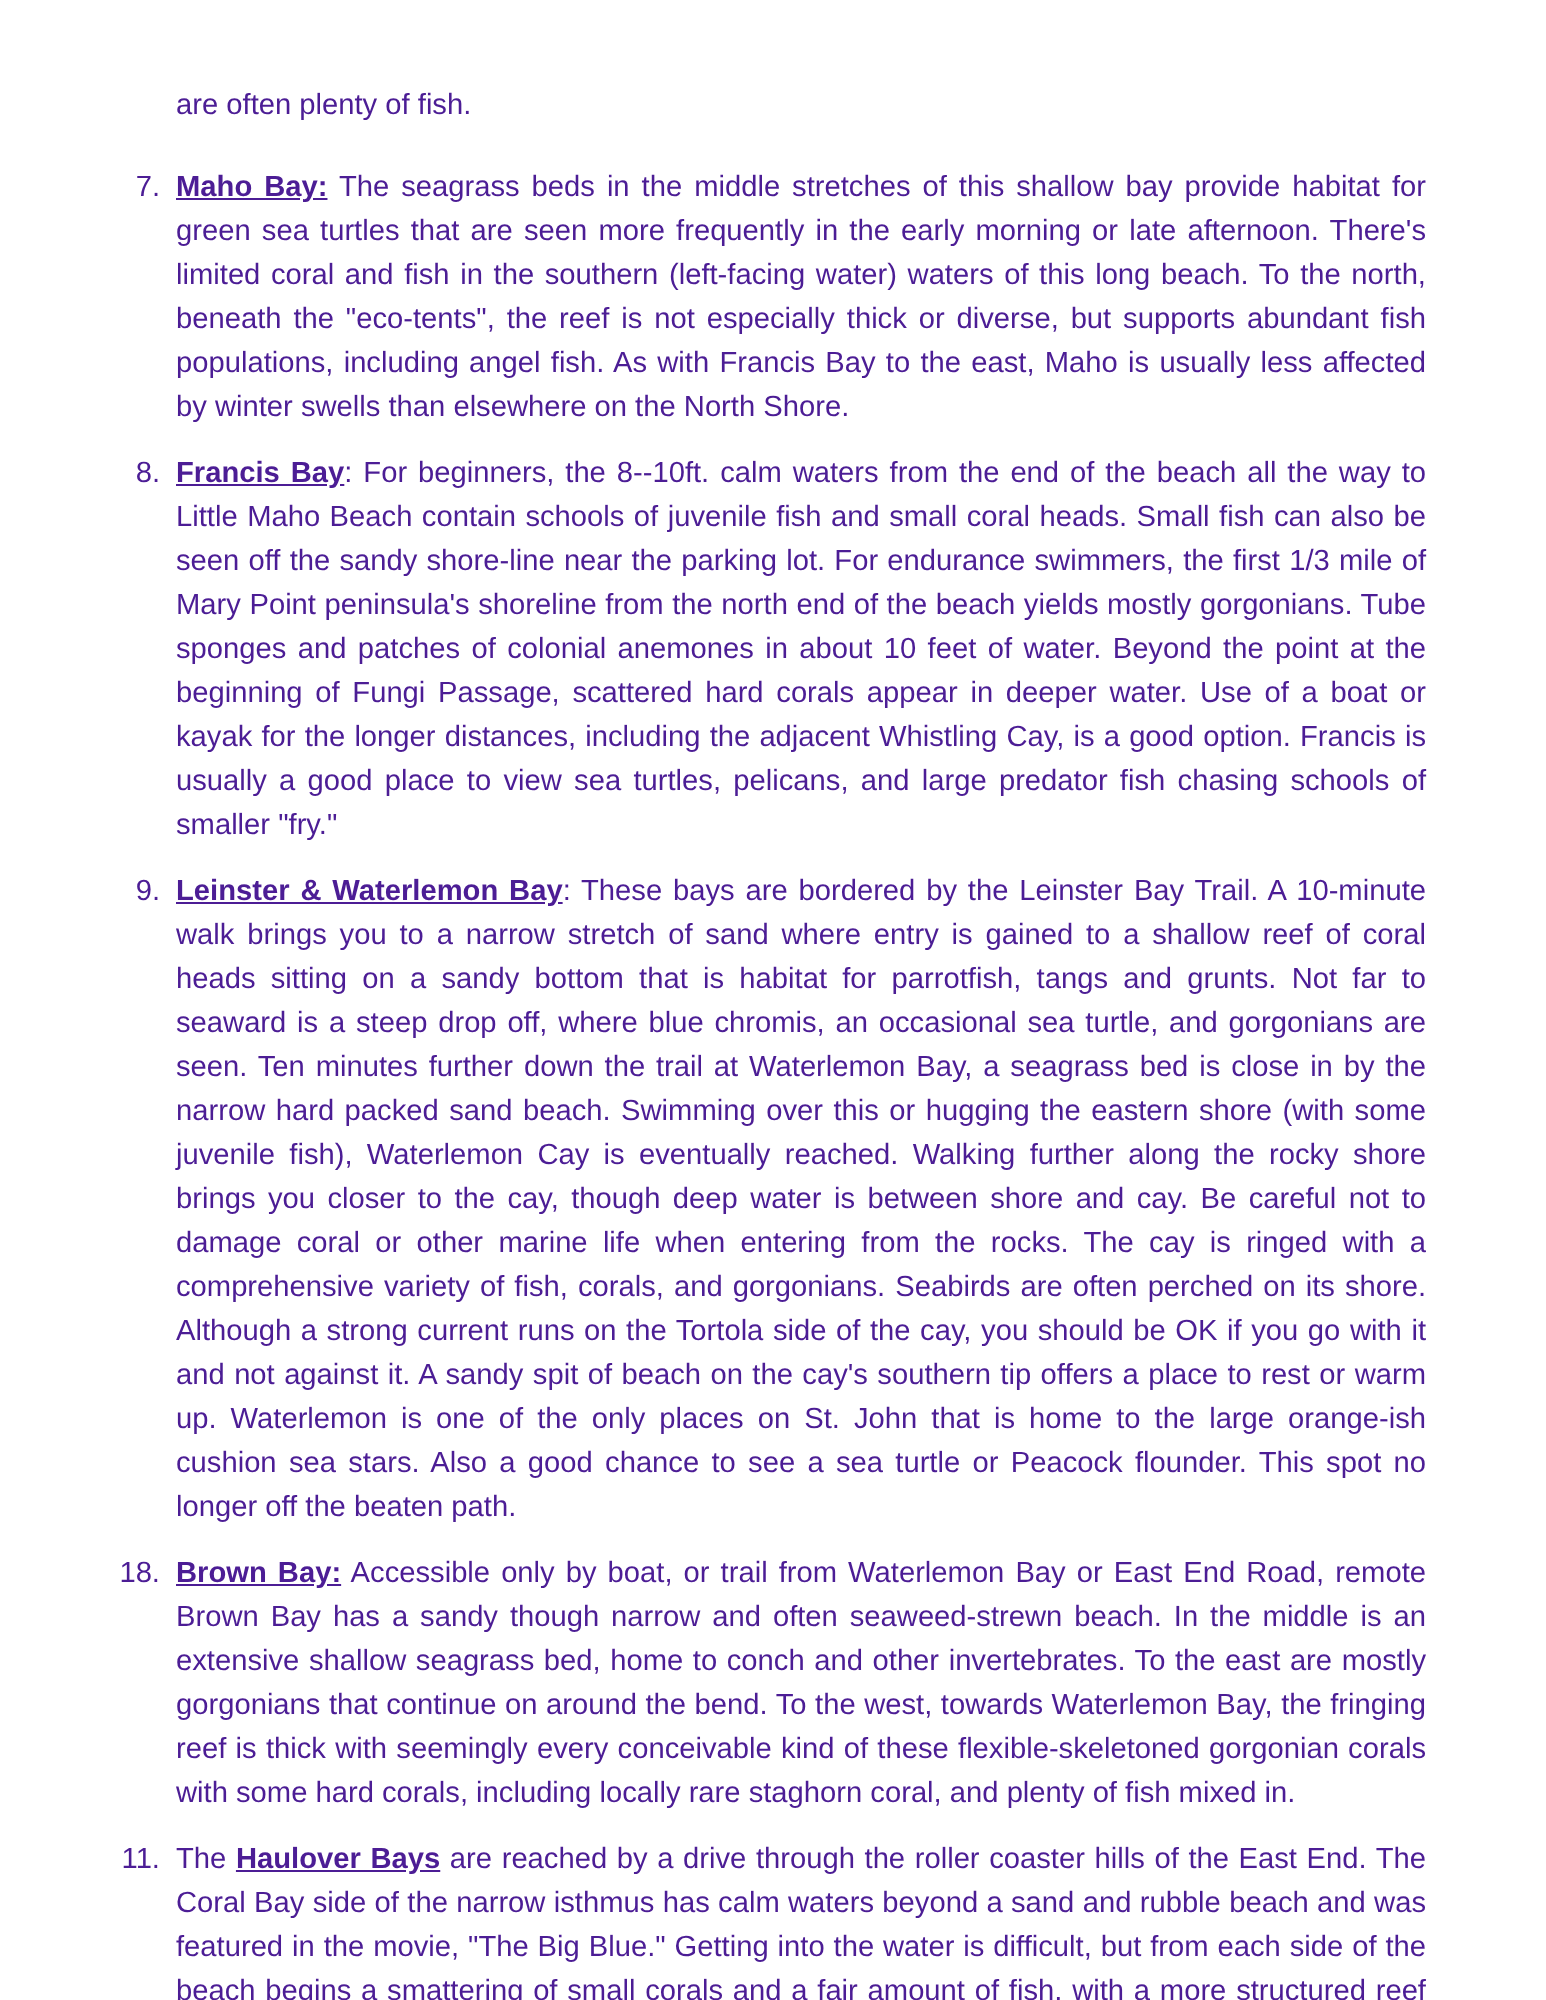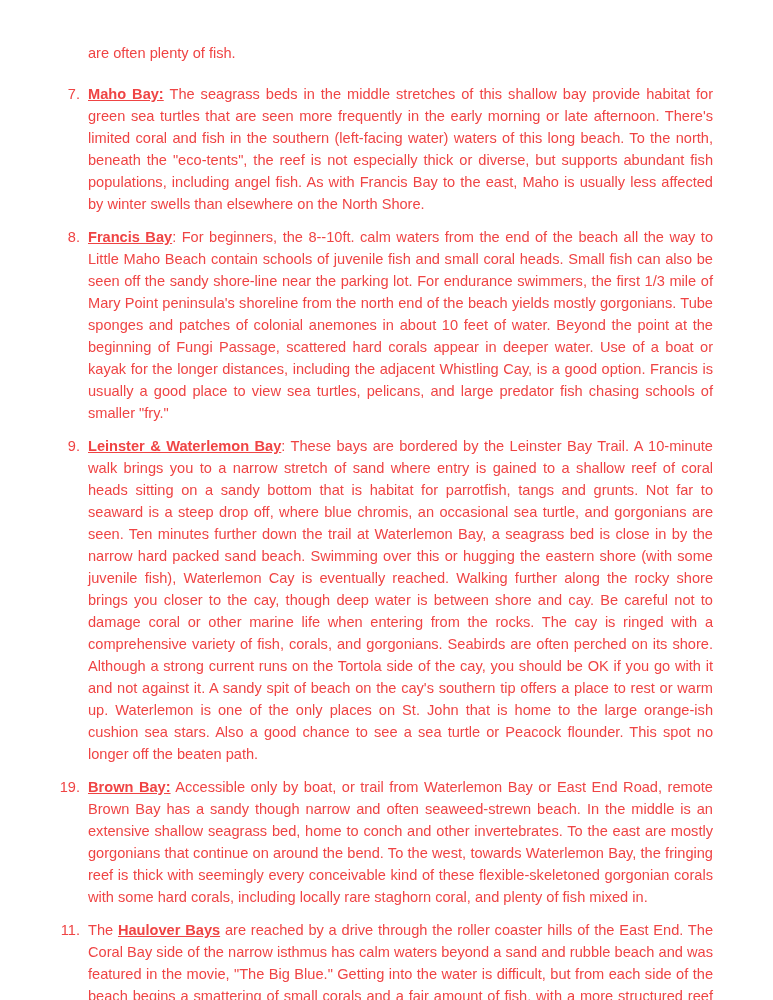--- a/index.html
+++ b/index.html
@@ -11,21 +11,21 @@
     position: relative;
     width: 773px;
     height: 1000px;
     box-sizing: border-box;
     background: #ffffff;
     padding: 42px 60px 0 59px;
     overflow: hidden;
     font-family: "Liberation Sans", sans-serif;
     font-size: 14.6px;
     line-height: 22px;
-    color: #ef4444;
+    color: #4c1d95;
   }
   .continuation {
     margin: 0 0 19px 29px;
     text-align: justify;
   }
   .numbered-item {
     display: flex;
     margin: 0 0 11px 0;
   }
   .item-number {
@@ -61,21 +61,21 @@
     <span class="item-number">8.</span>
     <p class="item-body"><span></span><span class="item-title">Francis Bay</span><span>: For beginners, the 8--10ft. calm waters from the end of the beach all the way to Little Maho Beach contain schools of juvenile fish and small coral heads. Small fish can also be seen off the sandy shore-line near the parking lot. For endurance swimmers, the first 1/3 mile of Mary Point peninsula's shoreline from the north end of the beach yields mostly gorgonians. Tube sponges and patches of colonial anemones in about 10 feet of water. Beyond the point at the beginning of Fungi Passage, scattered hard corals appear in deeper water. Use of a boat or kayak for the longer distances, including the adjacent Whistling Cay, is a good option. Francis is usually a good place to view sea turtles, pelicans, and large predator fish chasing schools of smaller "fry."</span></p>
   </div>
 
   <div class="numbered-item">
     <span class="item-number">9.</span>
     <p class="item-body"><span></span><span class="item-title">Leinster &amp; Waterlemon Bay</span><span>: These bays are bordered by the Leinster Bay Trail. A 10-minute walk brings you to a narrow stretch of sand where entry is gained to a shallow reef of coral heads sitting on a sandy bottom that is habitat for parrotfish, tangs and grunts. Not far to seaward is a steep drop off, where blue chromis, an occasional sea turtle, and gorgonians are seen. Ten minutes further down the trail at Waterlemon Bay, a seagrass bed is close in by the narrow hard packed sand beach. Swimming over this or hugging the eastern shore (with some juvenile fish), Waterlemon Cay is eventually reached. Walking further along the rocky shore brings you closer to the cay, though deep water is between shore and cay. Be careful not to damage coral or other marine life when entering from the rocks. The cay is ringed with a comprehensive variety of fish, corals, and gorgonians. Seabirds are often perched on its shore. Although a strong current runs on the Tortola side of the cay, you should be OK if you go with it and not against it. A sandy spit of beach on the cay's southern tip offers a place to rest or warm up. Waterlemon is one of the only places on St. John that is home to the large orange-ish cushion sea stars. Also a good chance to see a sea turtle or Peacock flounder. This spot no longer off the beaten path.</span></p>
   </div>
 
   <div class="numbered-item">
-    <span class="item-number">19.</span>
+    <span class="item-number">18.</span>
     <p class="item-body"><span></span><span class="item-title">Brown Bay:</span><span> Accessible only by boat, or trail from Waterlemon Bay or East End Road, remote Brown Bay has a sandy though narrow and often seaweed-strewn beach. In the middle is an extensive shallow seagrass bed, home to conch and other invertebrates. To the east are mostly gorgonians that continue on around the bend. To the west, towards Waterlemon Bay, the fringing reef is thick with seemingly every conceivable kind of these flexible-skeletoned gorgonian corals with some hard corals, including locally rare staghorn coral, and plenty of fish mixed in.</span></p>
   </div>
 
   <div class="numbered-item">
     <span class="item-number">11.</span>
     <p class="item-body"><span>The </span><span class="item-title">Haulover Bays</span><span> are reached by a drive through the roller coaster hills of the East End. The Coral Bay side of the narrow isthmus has calm waters beyond a sand and rubble beach and was featured in the movie, "The Big Blue." Getting into the water is difficult, but from each side of the beach begins a smattering of small corals and a fair amount of fish, with a more structured reef towards Elk Bay to the north. An informal trail leads from the opposite side of the road to the rocky shore facing Tortola. Many star coral boulders have partially or fully died, but to the north and beyond to Mennebeck Bay the reef remains one of the densest around St. John. Shallower and less thick to the south (right). Multitude of fish in both directions. Often windy / choppy.</span></p>
   </div>
 
 </div>
 

